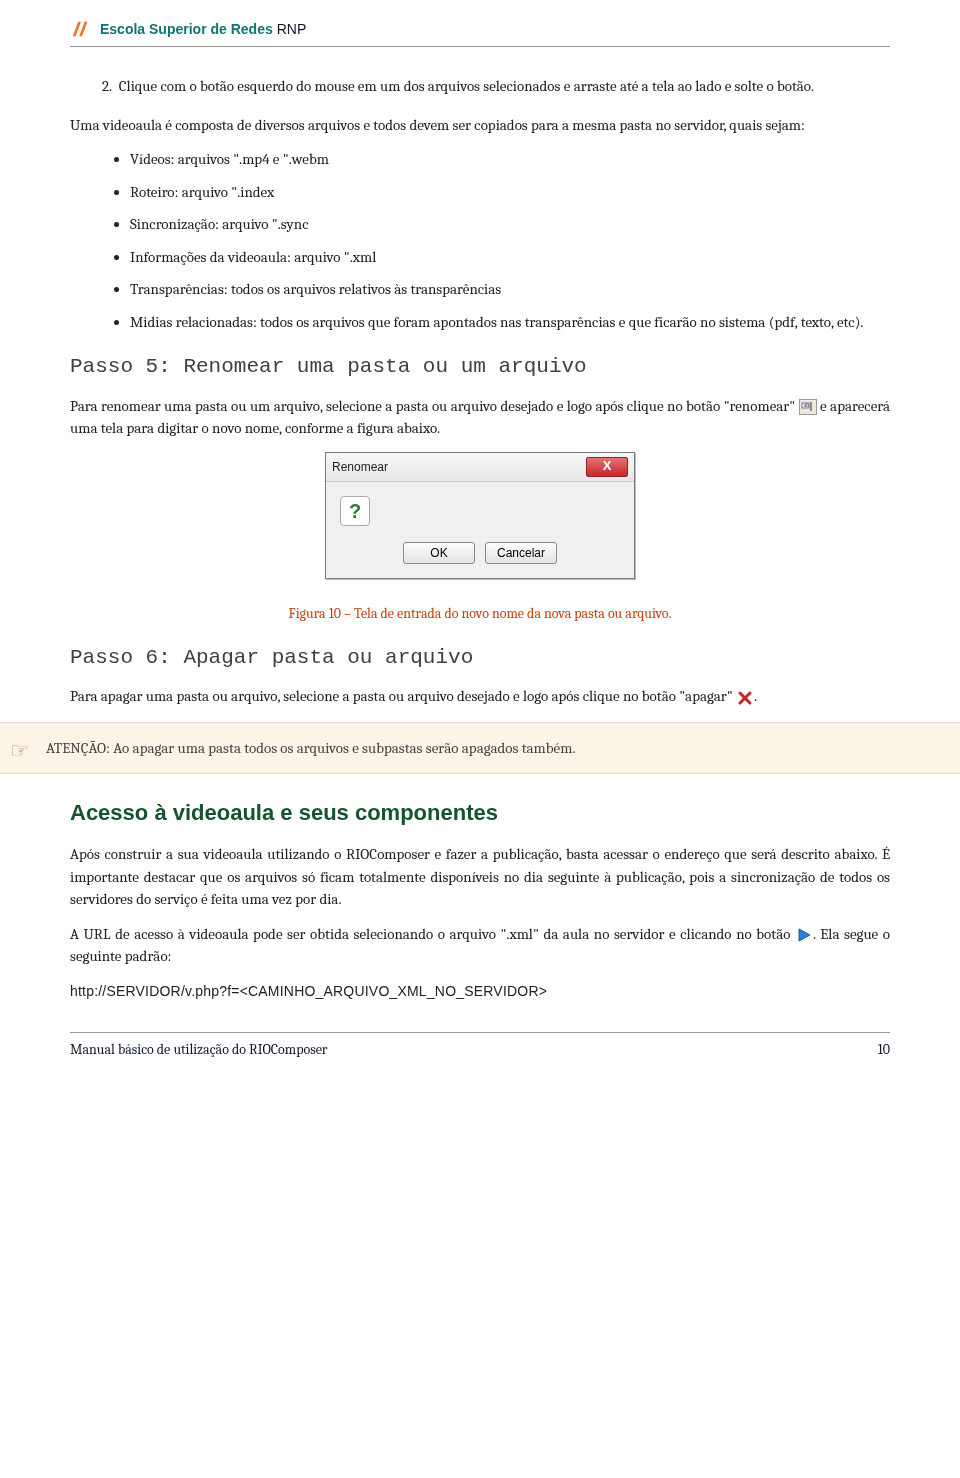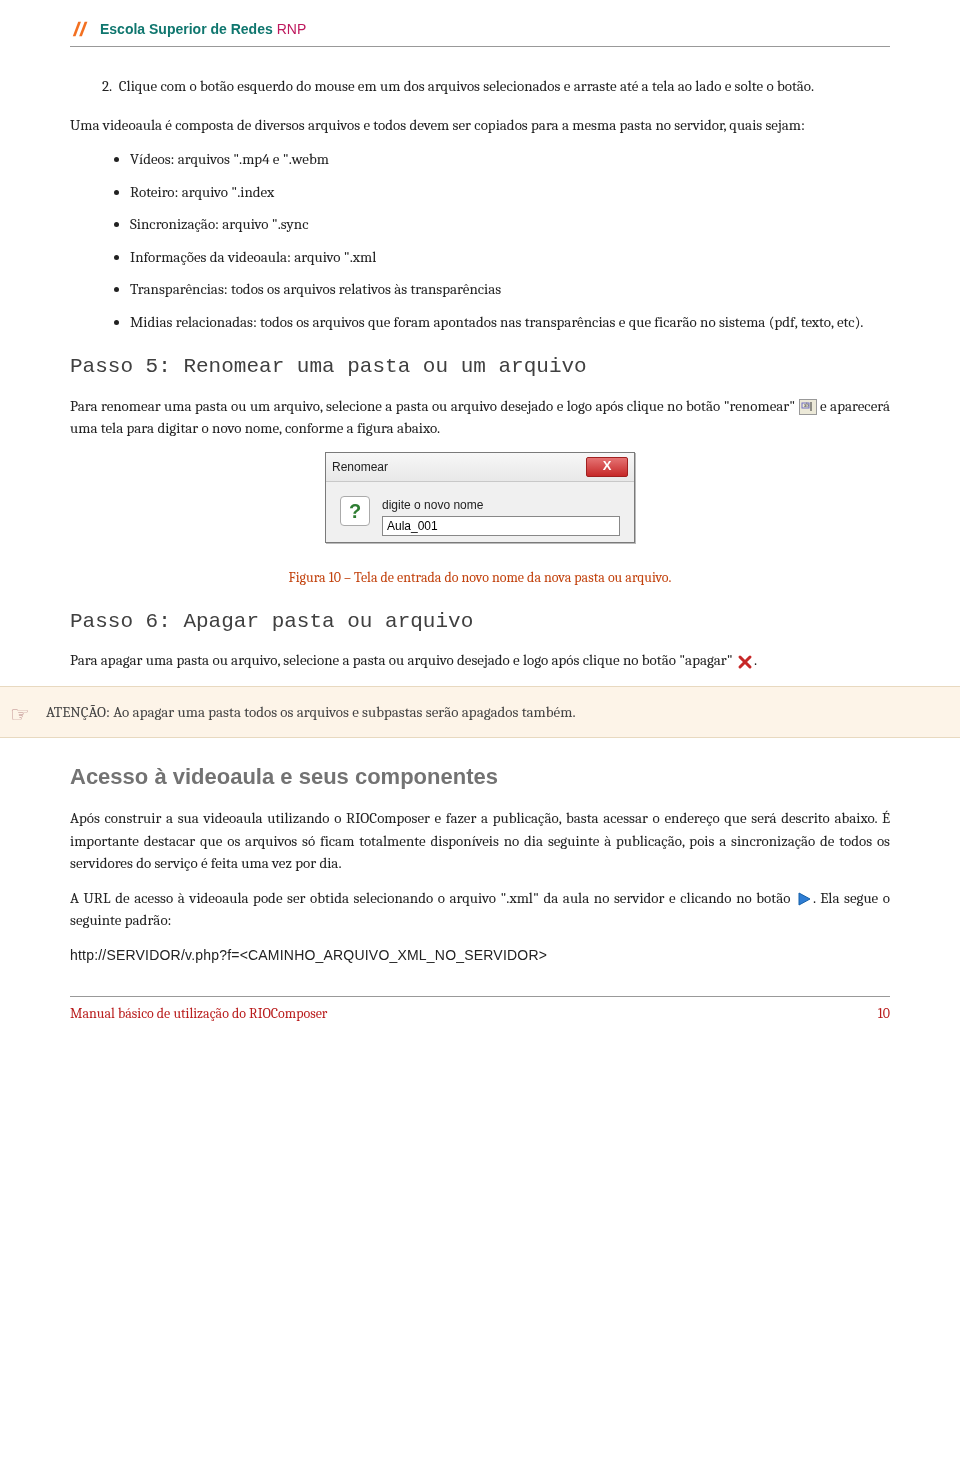--- a/index.html
+++ b/index.html
@@ -27,21 +27,21 @@
   }
   .header-title {
     font-family: Arial, sans-serif;
     font-weight: bold;
     font-size: 14px;
     color: #0f766e;
   }
   .header-sub {
     font-family: Arial, sans-serif;
     font-size: 14px;
-    color: #be185d;
+    color: #0f172a;
     margin-left: -4px;
   }
   .ol-item {
     margin-left: 62px;
     text-indent: -30px;
     margin-bottom: 16px;
     text-align: justify;
   }
   .para {
     text-align: justify;
@@ -162,36 +162,36 @@
   .callout-hand {
     position: absolute;
     left: 10px;
     top: 12px;
     font-size: 22px;
     color: #b88;
   }
   h2.section {
     font-family: Arial, Helvetica, sans-serif;
     font-weight: bold;
-    color: #737373;
+    color: #14532d;
     font-size: 22px;
     margin: 10px 0 14px 0;
   }
   code.url {
     font-family: Liberation Sans, sans-serif;
     font-size: 14px;
     letter-spacing: 0.2px;
   }
   .footer {
     border-top: 1px solid #999;
     margin-top: 30px;
     padding-top: 6px;
     display: flex;
     justify-content: space-between;
-    color: #b91c1c;
+    color: #0f172a;
     font-size: 14px;
   }
 </style>
 </head>
 <body>
 
 <div class="header-bar">
   <svg class="logo-icon" viewBox="0 0 24 24">
     <path d="M3 20 L9 4 L12 4 L6 20 Z" fill="#f37021"></path>
     <path d="M10 20 L16 4 L19 4 L13 20 Z" fill="#f37021"></path>
@@ -229,24 +229,24 @@
 </p>
 
 <div class="dialog-wrap">
   <div class="dialog">
     <div class="dialog-titlebar">
       <span>Renomear</span>
       <div class="dialog-close">X</div>
     </div>
     <div class="dialog-body">
       <div class="q-icon">?</div>
-      <div class="dialog-field">
-        <div>digite o novo nome</div>
-        <input class="dialog-input" value="Aula_001" style="">
-      </div>
+    </div>
+    <div class="dialog-buttons">
+      <button class="dialog-btn">OK</button>
+      <button class="dialog-btn">Cancelar</button>
     </div>
   </div>
 </div>
 
 <p class="caption">Figura 10 – Tela de entrada do novo nome da nova pasta ou arquivo.</p>
 
 <h2 class="step">Passo 6: Apagar pasta ou arquivo</h2>
 
 <p class="para">
   <span>Para apagar uma pasta ou arquivo, selecione a pasta ou arquivo desejado e logo após clique no botão "apagar" </span>

